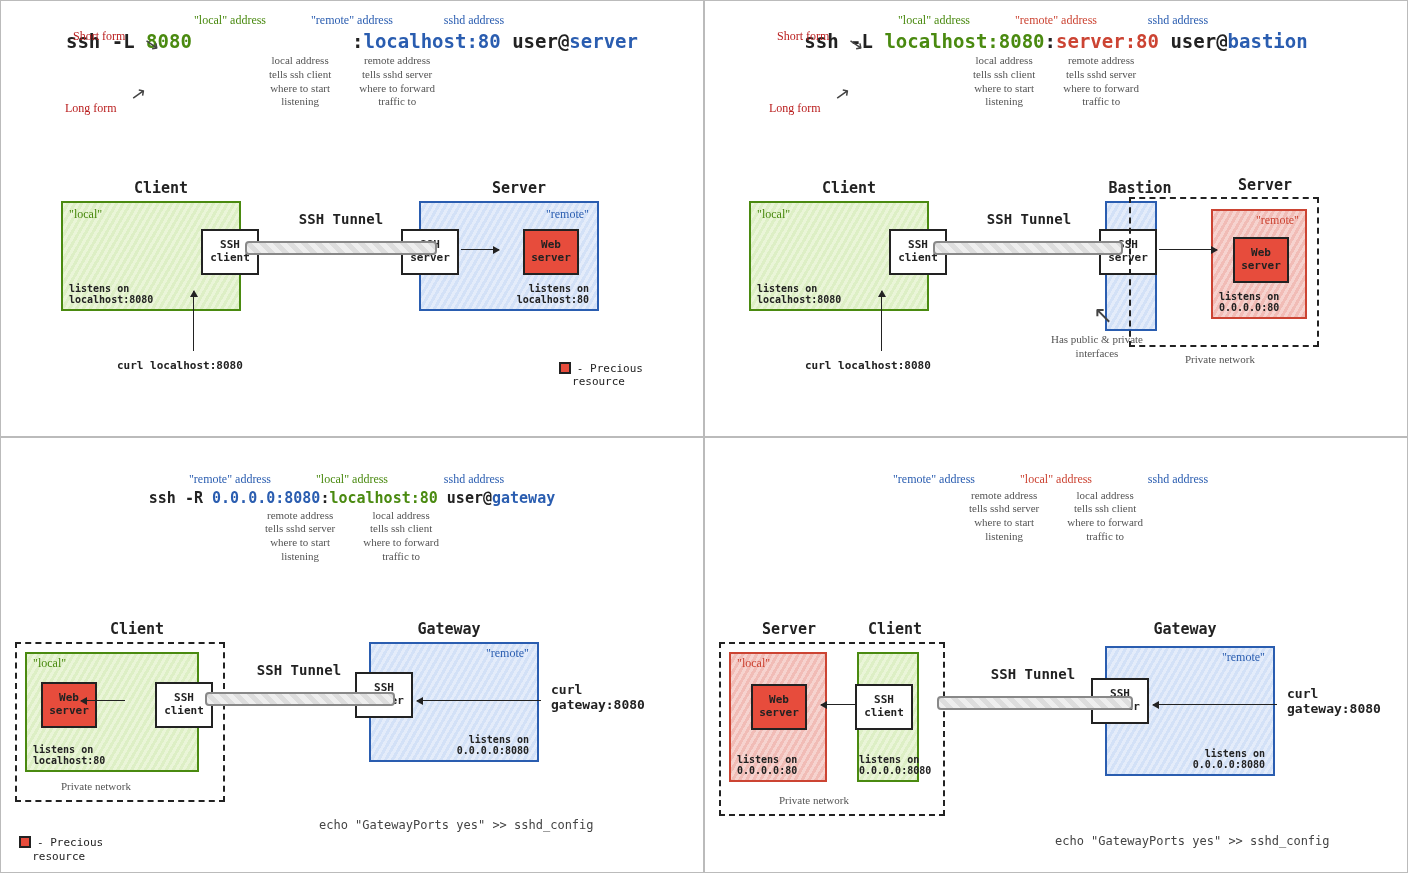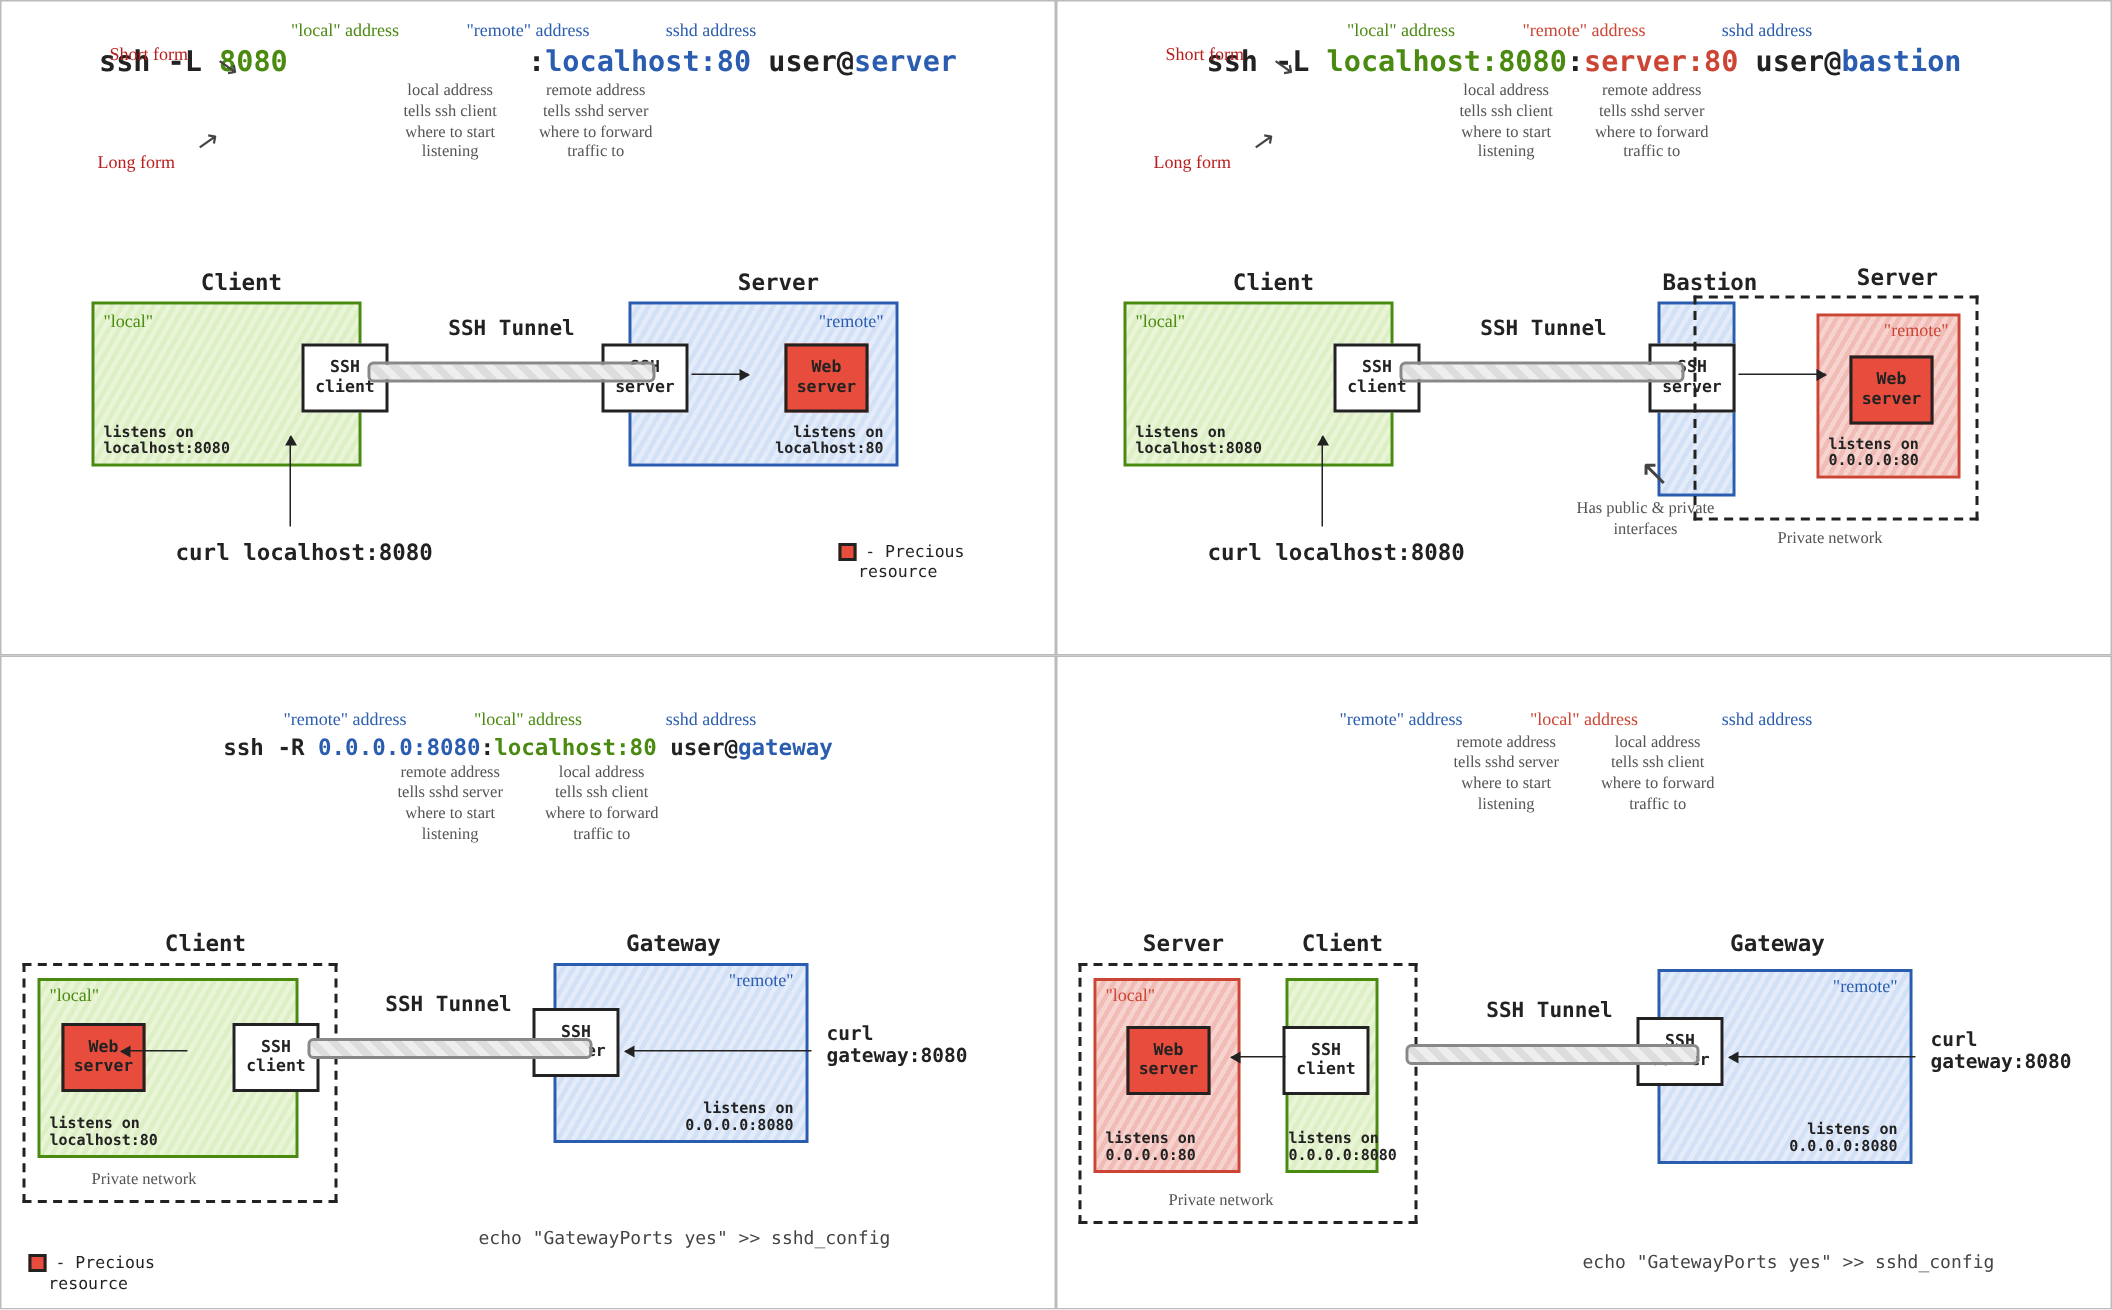--- a/index.html
+++ b/index.html
@@ -2,21 +2,21 @@
 <html><head>
 <meta charset="utf-8">
 <style>
   * { box-sizing: border-box; }
   body { margin:0; padding:0; background:#fff; font-family: "Comic Sans MS", "Segoe Script", cursive; color:#222; }
   .grid { display:grid; grid-template-columns: 1fr 1fr; grid-template-rows: 1fr 1fr; width:1408px; height:873px; }
   .pane { position:relative; border:1px solid #bbb; padding:12px 8px 8px 8px; overflow:hidden; }
 
   .cmdblock { width:100%; text-align:center; }
   .cmd { font-family: Menlo, Consolas, monospace; font-weight:700; font-size:19px; white-space:nowrap; margin:2px 0; }
-  .cmd2 { font-family: Menlo, Consolas, monospace; font-weight:700; font-size:15px; white-space:nowrap; }
+  .cmd2 { font-family: Menlo, Consolas, monospace; font-weight:700; font-size:11px; white-space:nowrap; }
   .cmd .k { color:#222; }
   .cmd .lo, .cmd2 .lo { color:#4a8a10; }
   .cmd .re, .cmd2 .re { color:#2a5db0; }
   .cmd .rr, .cmd2 .rr { color:#c43; }
   .hint { font-size:11px; color:#555; line-height:1.25; }
   .hintgreen { color:#4a8a10; }
   .hintblue { color:#2a5db0; }
   .hintred { color:#c43; }
 
   .ann { position:absolute; font-size:12px; color:#b91c1c; }

